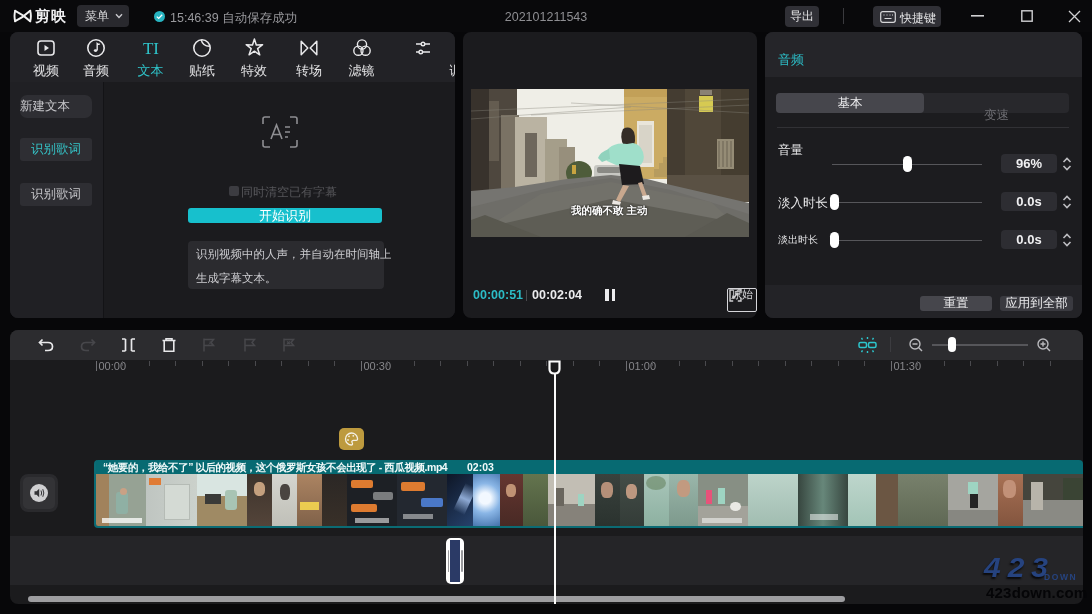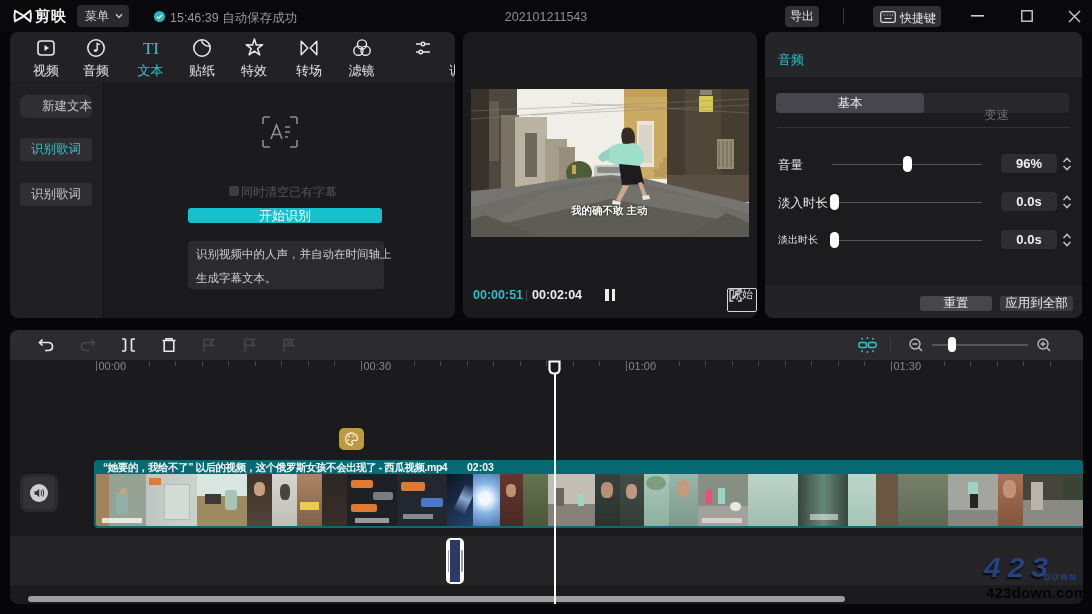--- a/index.html
+++ b/index.html
@@ -98,21 +98,21 @@
       <svg class="abs" style="left:401.5px;top:5px;" width="22" height="22" viewBox="0 0 22 22">
         <path d="M4 7 h5 M12.5 7 h5.5 M4 15 h3 M10.5 15 h7.5" stroke="#e8e8ea" stroke-width="1.5"></path>
         <circle cx="11" cy="7" r="1.8" stroke="#e8e8ea" stroke-width="1.4" fill="none"></circle>
         <circle cx="8.8" cy="15" r="1.8" stroke="#e8e8ea" stroke-width="1.4" fill="none"></circle>
       </svg>
       <div class="abs" style="left:392.5px;top:30px;width:40px;text-align:center;font-size:13px;color:#e4e4e6;margin-left:40px;">调节</div>
     </div>
 
   <div class="abs" style="left:0;top:50px;width:93px;height:236px;background:#202024;"></div>
   <div class="abs" style="left:93px;top:50px;width:1px;height:236px;background:#131316;"></div>
-  <div class="abs" style="left:10px;top:63px;width:72px;height:23px;background:#2e2e33;border-radius:7px;color:#c6c6ca;font-size:12.5px;line-height:23px;text-align:right;">新建文本</div>
+  <div class="abs" style="left:10px;top:63px;width:72px;height:23px;background:#2e2e33;border-radius:7px;color:#c6c6ca;font-size:12.5px;line-height:23px;text-align:left;">新建文本</div>
   <div class="abs" style="left:10px;top:106px;width:72px;height:23px;background:#2e2e33;border-radius:3px;color:#35c5c9;font-size:12.5px;line-height:23px;text-align:center;">识别歌词</div>
   <div class="abs" style="left:10px;top:151px;width:72px;height:23px;background:#2e2e33;border-radius:3px;color:#c6c6ca;font-size:12.5px;line-height:23px;text-align:center;">识别歌词</div>
 
   <div class="abs" style="left:94px;top:50px;width:351px;height:236px;background:#1b1b1e;"></div>
 
   <svg class="abs" style="left:252px;top:84px;" width="36" height="32" viewBox="0 0 36 32">
     <path d="M1 8 V3 Q1 1 3 1 H8 M28 1 H33 Q35 1 35 3 V8 M35 24 V29 Q35 31 33 31 H28 M8 31 H3 Q1 31 1 29 V24" stroke="#8e8e92" stroke-width="1.6" fill="none"></path>
     <path d="M9 23 L14.5 9 L20 23 M10.8 18.5 H18.2" stroke="#8e8e92" stroke-width="1.6" fill="none"></path>
     <path d="M23 11 h5 M23 16 h5 M23 21 h3" stroke="#8e8e92" stroke-width="1.6" fill="none"></path>
   </svg>
@@ -186,21 +186,21 @@
 <div class="panel" id="rightpanel" style="left:765px;top:32px;width:317px;height:286px;overflow:hidden;background:#1c1c1f;">
   <div class="abs" style="left:0;top:0;width:317px;height:45px;background:#252529;"></div>
   <div class="abs teal" style="left:13px;top:19px;font-size:13px;">音频</div>
 
   <div class="abs" style="left:11px;top:61px;width:293px;height:20px;background:#28282c;border-radius:4px;"></div>
   <div class="abs" style="left:11px;top:61px;width:148px;height:20px;background:#46464c;border-radius:4px;color:#efeff1;font-size:12.5px;line-height:20px;text-align:center;">基本</div>
   <div class="abs" style="left:159px;top:61px;width:145px;height:20px;color:#6e6e73;font-size:12.5px;line-height:20px;text-align:center;margin-top:12px;">变速</div>
   <div class="abs" style="left:12px;top:95px;width:292px;height:1px;background:#313135;"></div>
 
   <div id="rows">
-      <div class="abs" style="left:13px;top:125px;font-size:12.5px;color:#e8e8ea;">音量</div>
+      <div class="abs" style="left:13px;top:110px;font-size:12.5px;color:#e8e8ea;">音量</div>
       <div class="abs" style="left:67px;top:131.5px;width:150px;height:1.5px;background:#56565a;"></div>
       <div class="abs" style="left:137.5px;top:124px;width:9px;height:16px;background:#fff;border-radius:4.5px;"></div>
       <div class="abs" style="left:236px;top:122px;width:56px;height:19px;background:#2d2d32;border-radius:4px;color:#f0f0f2;font-size:13px;font-weight:bold;line-height:19px;text-align:center;">96%</div>
       <svg class="abs" style="left:296px;top:124px;" width="12" height="16" viewBox="0 0 12 16">
         <path d="M2.5 6 L6 2.5 L9.5 6 M2.5 10 L6 13.5 L9.5 10" stroke="#bcbcc0" stroke-width="1.6" fill="none"></path>
       </svg>
       <div class="abs" style="left:13px;top:163px;font-size:12.5px;color:#e8e8ea;">淡入时长</div>
       <div class="abs" style="left:67px;top:169.5px;width:150px;height:1.5px;background:#56565a;"></div>
       <div class="abs" style="left:64.5px;top:162px;width:9px;height:16px;background:#fff;border-radius:4.5px;"></div>
       <div class="abs" style="left:236px;top:160px;width:56px;height:19px;background:#2d2d32;border-radius:4px;color:#f0f0f2;font-size:13px;font-weight:bold;line-height:19px;text-align:center;">0.0s</div>

